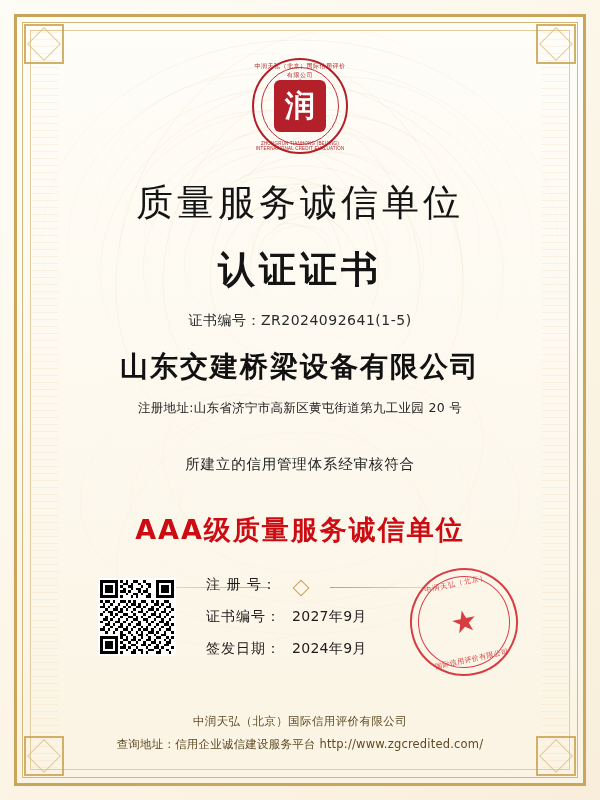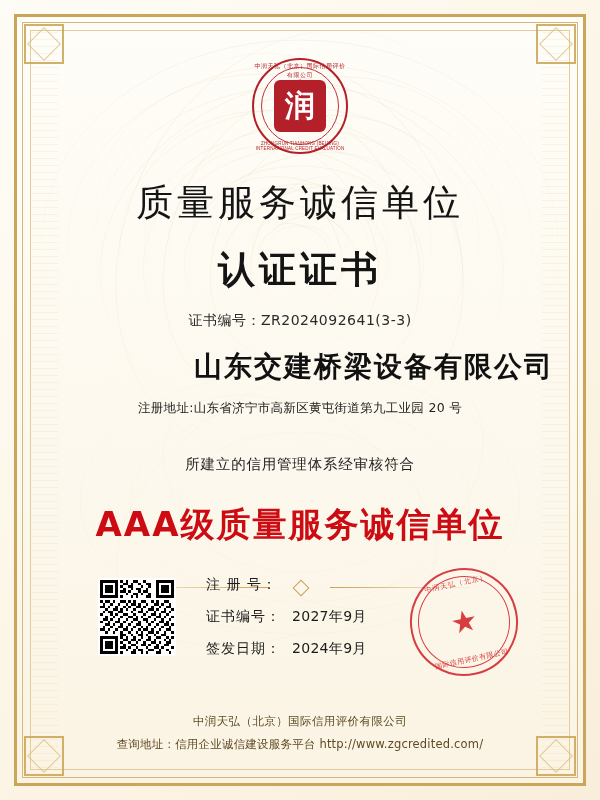--- a/index.html
+++ b/index.html
@@ -196,21 +196,20 @@
     font-family: "DejaVu Sans", sans-serif;
   }
 
   .company {
     margin-top: 18px;
     font-size: 28px;
     font-weight: bold;
     letter-spacing: 2px;
     color: #111;
     font-family: "DejaVu Sans", sans-serif;
-    text-align: right;
   }
 
   .address {
     margin-top: 14px;
     font-size: 12.5px;
     color: #222;
     letter-spacing: .3px;
     font-family: "DejaVu Sans", sans-serif;
   }
 
@@ -223,22 +222,22 @@
   }
   .statement-2 {
     margin-top: 22px;
     font-size: 14.5px;
     color: #1f1f1f;
     letter-spacing: .8px;
     font-family: "DejaVu Sans", sans-serif;
   }
 
   .grade {
-    margin-top: 28px;
-    font-size: 34px;
+    margin-top: 38px;
+    font-size: 27px;
     font-weight: bold;
     color: #cc0b12;
     letter-spacing: 2px;
     font-family: "DejaVu Sans", sans-serif;
   }
 
   
   .divider {
     position: relative;
     margin: 30px auto 0;
@@ -454,21 +453,21 @@
       <div class="ring2"></div>
       <div class="arc-top">中润天弘（北京）国际信用评价有限公司</div>
       <div class="star">★</div>
       <div class="core">润</div>
       <div class="arc-bottom">ZHONGRUN TIANHONG (BEIJING) INTERNATIONAL CREDIT EVALUATION</div>
     </div>
 
     <div class="title-main">质量服务诚信单位</div>
     <div class="title-sub">认证证书</div>
 
-    <div class="cert-number">证书编号：ZR2024092641(3-3)</div>
+    <div class="cert-number">证书编号：ZR2024092641(1-5)</div>
 
     <div class="company">山东交建桥梁设备有限公司</div>
 
     <div class="address">注册地址:山东省济宁市高新区黄屯街道第九工业园 20 号</div>
 
     <div class="statement-1">所建立的信用管理体系经审核符合</div>
 
     <div class="grade">AAA级质量服务诚信单位</div>
 
     <div class="divider">

